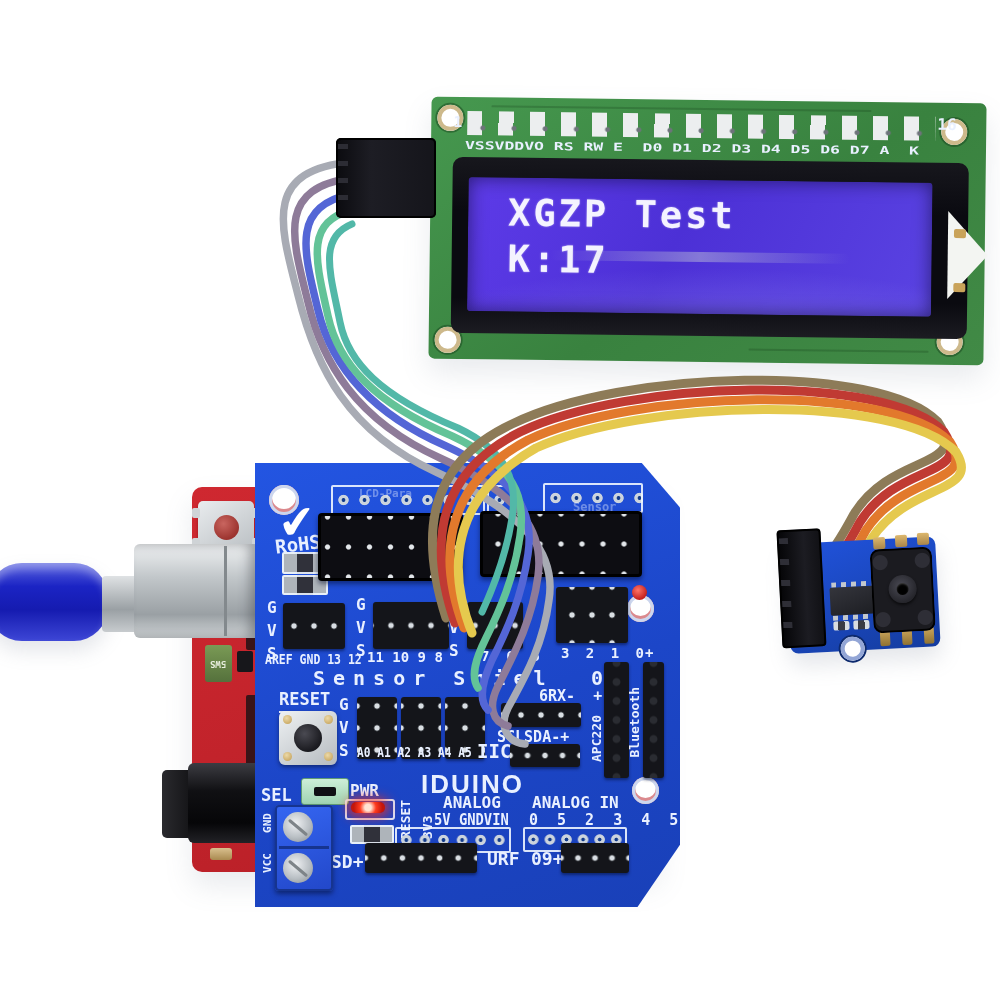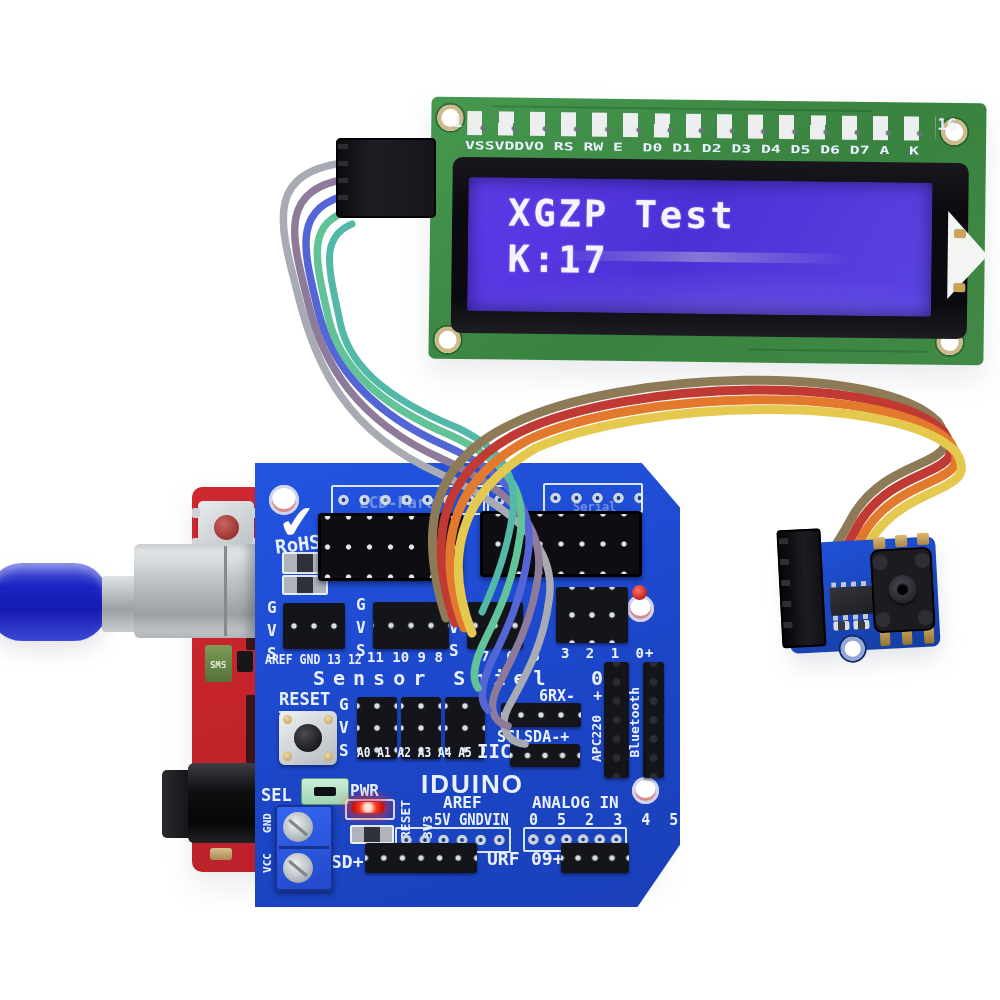--- a/index.html
+++ b/index.html
@@ -176,22 +176,22 @@
     <div class="abs hole-shield" style="left:377px;top:314px;width:27px;height:27px;"></div>
 
     <div class="abs" id="rohs-check" style="left:26px;top:26px;">✔</div>
     <div class="abs silk" id="rohs-label" style="left:20px;top:70px;">RoHS</div>
     <div class="abs compbox" style="left:27px;top:89px;width:42px;height:18px;"></div>
     <div class="abs compbox" style="left:27px;top:112px;width:42px;height:16px;"></div>
 
     <div class="abs padrow" style="left:76px;top:22px;width:150px;height:26px;"></div>
     <div class="abs padrow" style="left:232px;top:22px;width:22px;height:26px;"></div>
     <div class="abs padrow" style="left:288px;top:20px;width:96px;height:26px;"></div>
-    <div class="abs silk" style="left:104px;top:30px;font-size:16px;opacity:.4;">LCD-Para</div>
-    <div class="abs silk" style="left:318px;top:37px;font-size:12px;opacity:.4;">Serial</div>
+    <div class="abs silk" style="left:104px;top:24px;font-size:11px;opacity:.4;">LCD-Para</div>
+    <div class="abs silk" style="left:318px;top:37px;font-size:12px;opacity:.4;">Sensor</div>
 
     <div class="abs idc" style="left:63px;top:50px;width:145px;height:68px;"></div>
     <div class="abs idc" style="left:225px;top:48px;width:162px;height:66px;"></div>
 
     <div class="abs silk gvs" style="left:12px;top:133px;">G
 V
 S</div>
     <div class="abs silk gvs" style="left:101px;top:130px;">G
 V
 S</div>
@@ -250,21 +250,21 @@
     </div>
 
     <div class="abs silk" style="left:95px;top:318px;font-size:16px;">PWR</div>
     <div class="abs" id="pwr-led-box" style="left:90px;top:336px;width:46px;height:17px;"></div>
     <div class="abs" id="pwr-led" style="left:96px;top:339px;width:34px;height:11px;"></div>
     <div class="abs compbox" style="left:95px;top:362px;width:40px;height:15px;"></div>
 
     <div class="abs silk vtext" style="left:143px;top:320px;font-size:13px;height:56px;">RESET</div>
     <div class="abs silk vtext" style="left:165px;top:334px;font-size:13px;height:42px;">3V3</div>
 
-    <div class="abs silk" style="left:188px;top:330px;font-size:16px;">AREF</div>
+    <div class="abs silk" style="left:188px;top:330px;font-size:16px;">ANALOG</div>
     <div class="abs silk" style="left:179px;top:348px;font-size:15px;transform:scaleX(.92);transform-origin:left;">5V GNDVIN</div>
     <div class="abs silk" style="left:277px;top:330px;font-size:16px;">ANALOG IN</div>
     <div class="abs silk" style="left:274px;top:348px;font-size:15px;letter-spacing:5px;">0 5 2 3 4 5</div>
     <div class="abs padrow" style="left:140px;top:364px;width:112px;height:22px;background-size:18.6px 100%;"></div>
     <div class="abs padrow" style="left:268px;top:364px;width:100px;height:21px;background-size:16.6px 100%;"></div>
 
     <div class="abs silk" style="left:76px;top:388px;font-size:18px;">SD+</div>
     <div class="abs pinblock" style="left:110px;top:380px;width:112px;height:30px;background-size:18.6px 100%;"></div>
     <div class="abs silk" style="left:232px;top:385px;font-size:18px;">URF</div>
     <div class="abs silk" style="left:276px;top:385px;font-size:18px;">09+</div>

